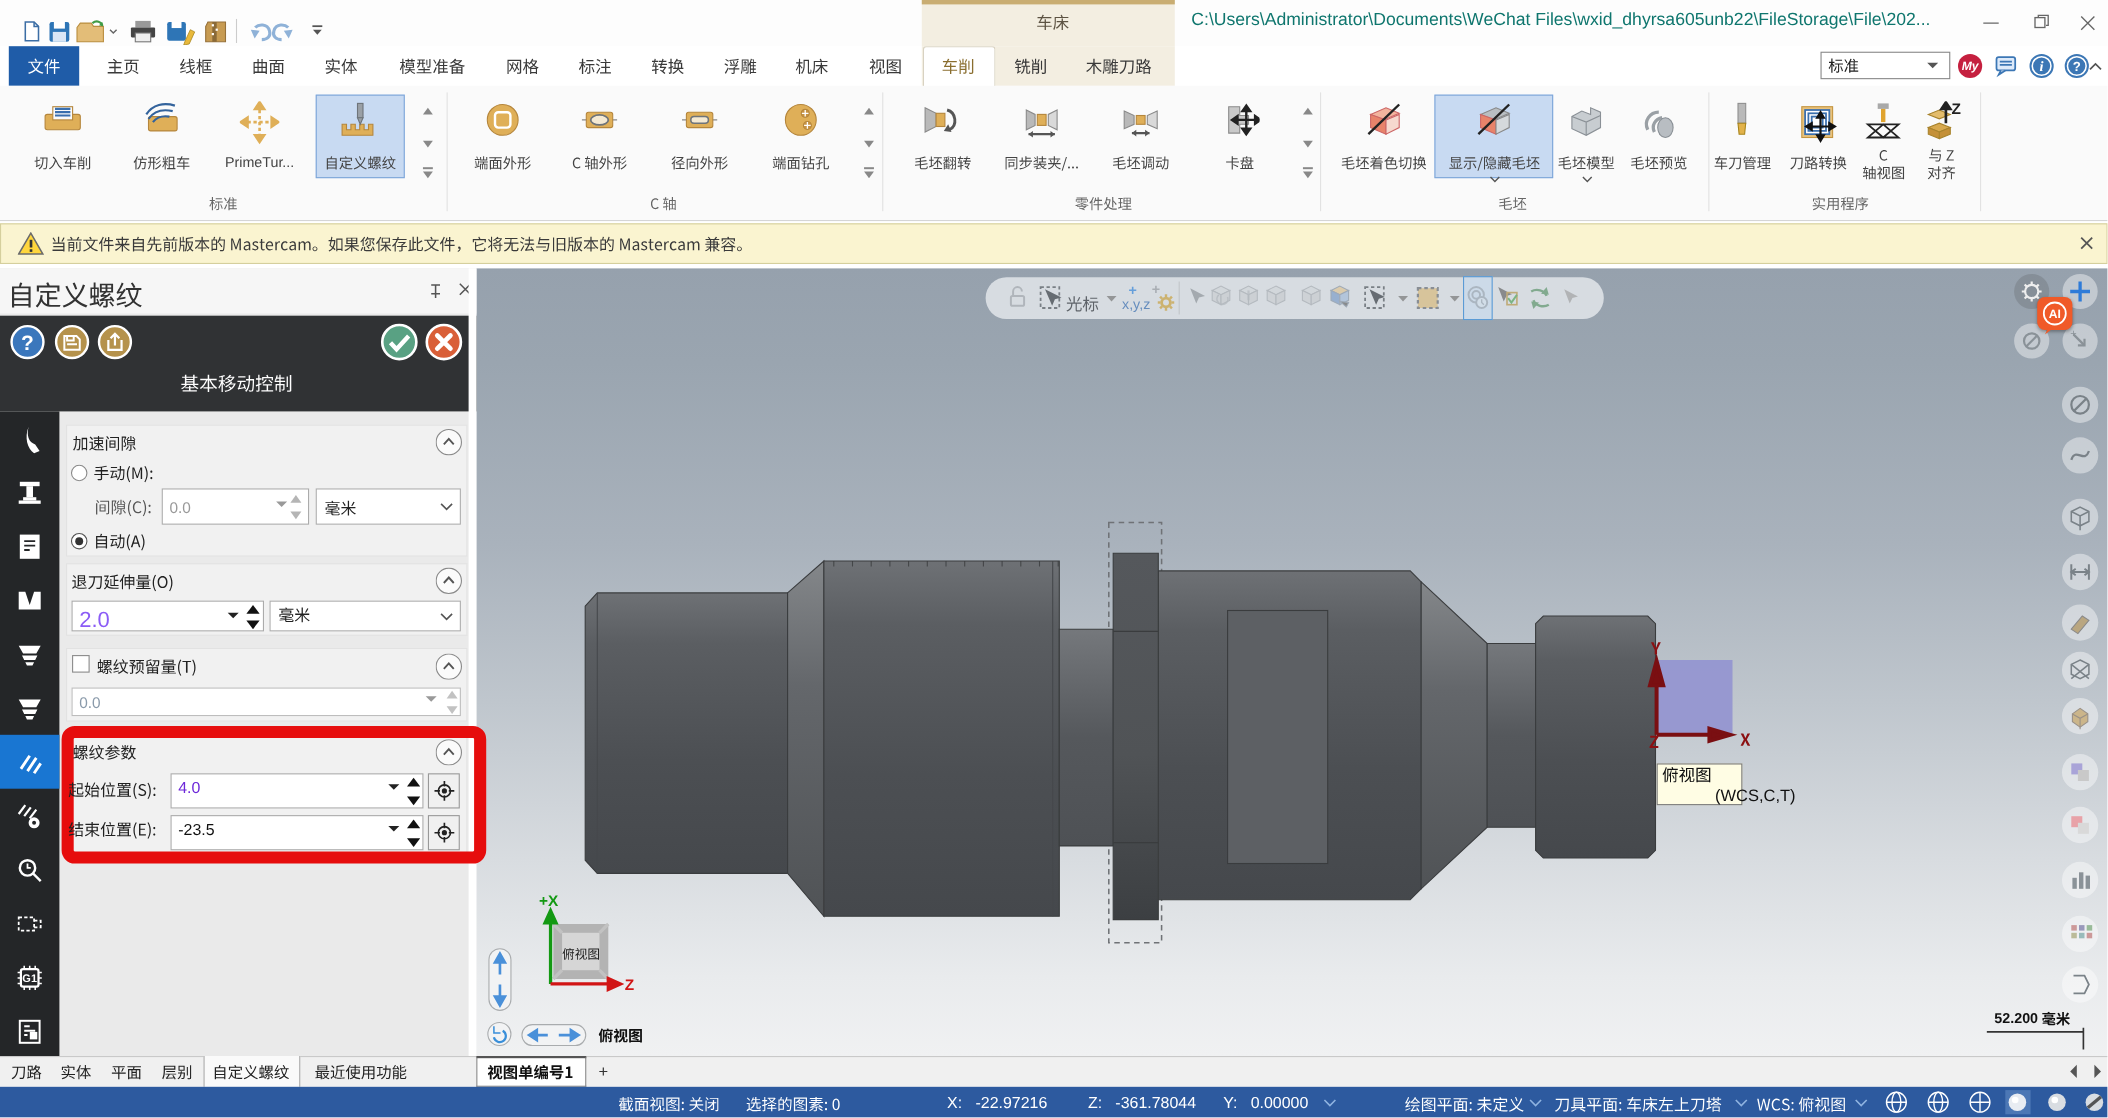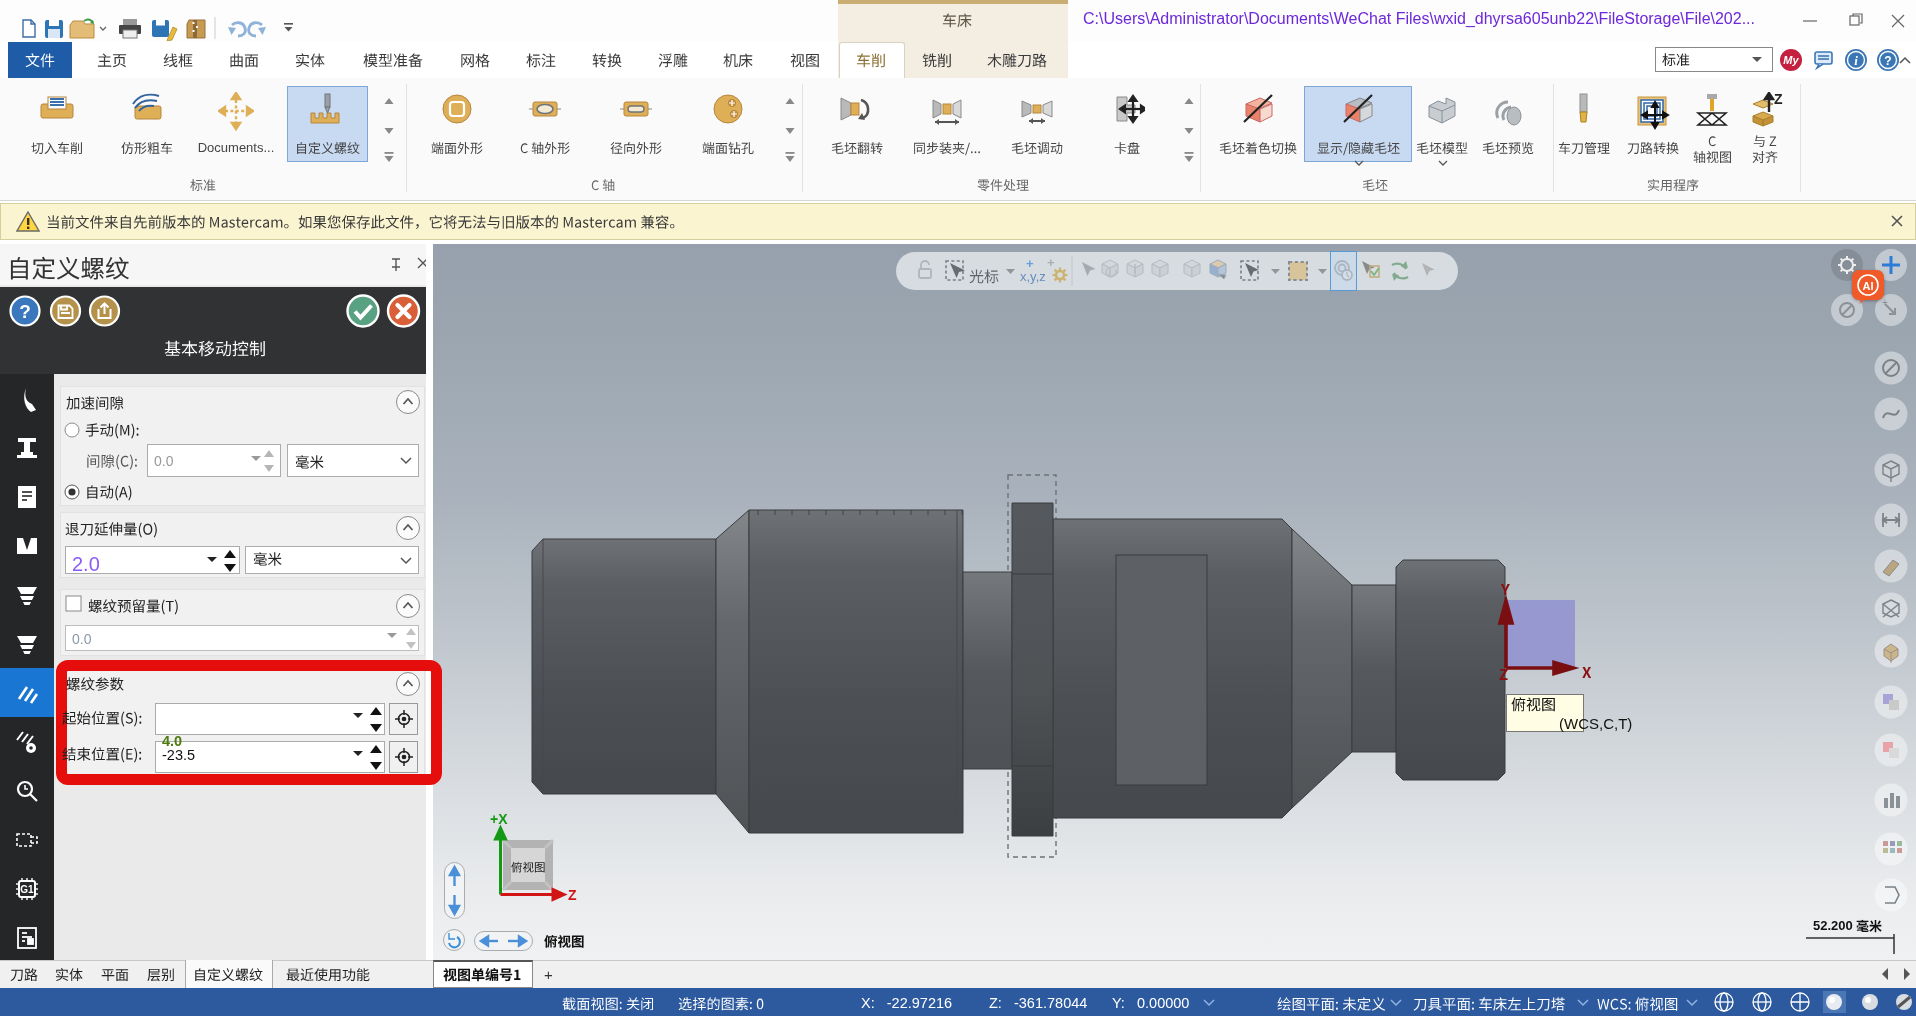--- a/index.html
+++ b/index.html
@@ -1050,21 +1050,21 @@
       <circle cx="156" cy="9" r="3" fill="#fff"></circle>
 <circle cx="192" cy="11" r="8" fill="#d9dde2"></circle>
       <path d="M186 16l12-10" stroke="#555" stroke-width="3"></path>
 </svg>
 <svg class="t" style="left:942.0px;top:11.0px;fill:#5d5343" width="32" height="20">
       <g transform="scale(0.15)">
         <use href="#r0" x="0" y="100"></use>
         <use href="#r2" x="100" y="100"></use>
       </g>
     </svg>
-    <div class="ht" style="left:1083.0px;top:11.3px;font-size:16.0px;color:#6d28d9;font-weight:400;">C:\Users\Administrator\Documents\WeChat Files\wxid_dhyrsa605unb22\FileStorage\File\202...</div>
+    <div class="ht" style="left:1083.0px;top:11.3px;font-size:16.0px;color:#0f766e;font-weight:400;">C:\Users\Administrator\Documents\WeChat Files\wxid_dhyrsa605unb22\FileStorage\File\202...</div>
     <svg class="t" style="left:25.0px;top:51.0px;fill:#fff" width="32" height="20">
       <g transform="scale(0.15)">
         <use href="#r3" x="0" y="100"></use>
         <use href="#r4" x="100" y="100"></use>
       </g>
     </svg>
     <svg class="t" style="left:97.0px;top:51.0px;fill:#3a3a3a" width="32" height="20">
       <g transform="scale(0.15)">
         <use href="#r5" x="0" y="100"></use>
         <use href="#r6" x="100" y="100"></use>
@@ -1201,21 +1201,21 @@
       </g>
     </svg>
     <svg class="t" style="left:121.0px;top:140.0px;fill:#444" width="54" height="17">
       <g transform="scale(0.13)">
         <use href="#r2d" x="0" y="100"></use>
         <use href="#r2e" x="100" y="100"></use>
         <use href="#r2f" x="200" y="100"></use>
         <use href="#r0" x="300" y="100"></use>
       </g>
     </svg>
-    <div class="ht" style="left:236.0px;top:141.0px;font-size:13.0px;color:#444;font-weight:400;transform:translateX(-50%);">Documents...</div>
+    <div class="ht" style="left:236.0px;top:141.0px;font-size:13.0px;color:#444;font-weight:400;transform:translateX(-50%);">PrimeTur...</div>
     <svg class="t" style="left:294.5px;top:140.0px;fill:#444" width="67" height="17">
       <g transform="scale(0.13)">
         <use href="#r30" x="0" y="100"></use>
         <use href="#r31" x="100" y="100"></use>
         <use href="#r32" x="200" y="100"></use>
         <use href="#r33" x="300" y="100"></use>
         <use href="#r34" x="400" y="100"></use>
       </g>
     </svg>
     <svg class="t" style="left:431.0px;top:140.0px;fill:#444" width="54" height="17">
@@ -1574,21 +1574,21 @@
         <use href="#r92" x="0" y="100"></use>
         <use href="#r93" x="100" y="100"></use>
         <use href="#r94" x="200" y="100"></use>
         <use href="#r95" x="300" y="100"></use>
         <use href="#r84" x="400" y="100"></use>
         <use href="#r96" x="434" y="100"></use>
         <use href="#r85" x="493" y="100"></use>
         <use href="#r86" x="527" y="100"></use>
       </g>
     </svg>
-    <div class="ht" style="left:162.0px;top:709.7px;font-size:14.5px;color:#4d7c0f;font-weight:700;margin-top:24px;">4.0</div>
+    <div class="ht" style="left:162.0px;top:709.7px;font-size:14.5px;color:#6d28d9;font-weight:400;">4.0</div>
     <svg class="t" style="left:62.0px;top:744.5px;fill:#222" width="82" height="19">
       <g transform="scale(0.145)">
         <use href="#r97" x="0" y="100"></use>
         <use href="#r98" x="100" y="100"></use>
         <use href="#r94" x="200" y="100"></use>
         <use href="#r95" x="300" y="100"></use>
         <use href="#r84" x="400" y="100"></use>
         <use href="#r99" x="434" y="100"></use>
         <use href="#r85" x="493" y="100"></use>
         <use href="#r86" x="526" y="100"></use>

